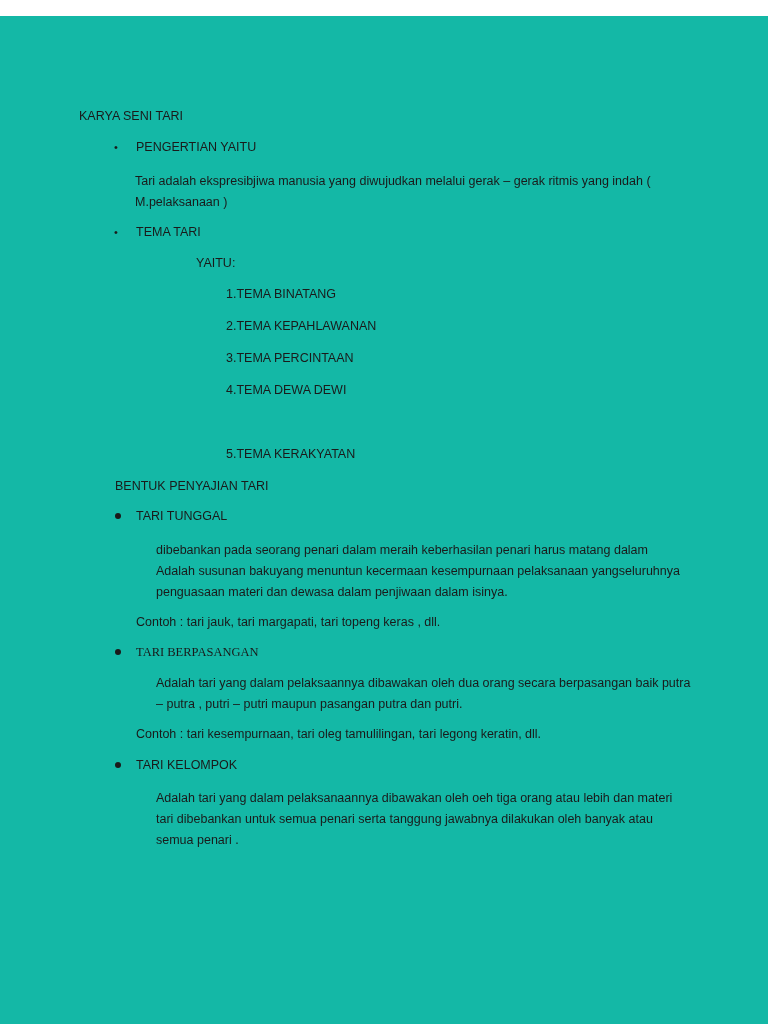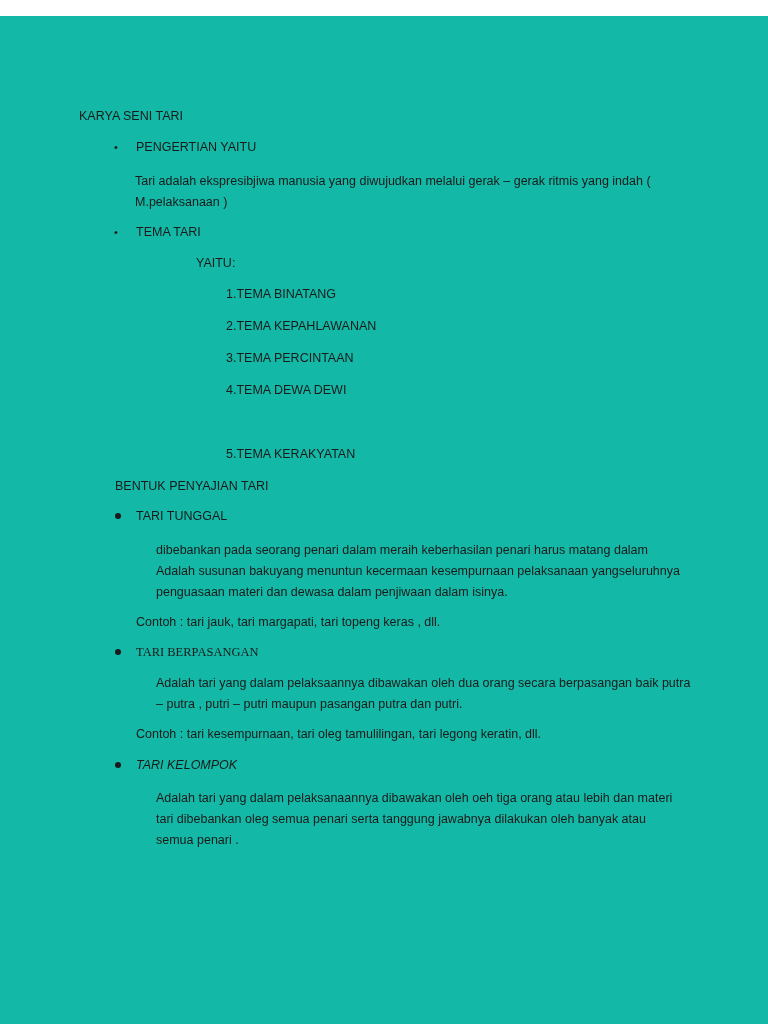--- a/index.html
+++ b/index.html
@@ -90,21 +90,21 @@
   <p class="abs" style="left:136px; top:626px;font-family:Liberation Serif, serif;">TARI BERPASANGAN</p>
 
   <div class="para" style="left:136px; top:657px; width:560px;">
     <span class="line">Adalah tari yang dalam pelaksaannya dibawakan oleh dua orang secara berpasangan baik putra</span>
     <span class="line">– putra , putri – putri maupun pasangan putra dan putri.</span>
   </div>
 
   <p class="abs" style="left:136px; top:708px;">Contoh : tari kesempurnaan, tari oleg tamulilingan, tari legong keratin, dll.</p>
 
   <span class="bullet-dot" style="left:115px; top:746px;"></span>
-  <p class="abs" style="left:136px; top:739px;font-style:italic;">TARI KELOMPOK</p>
+  <p class="abs" style="left:136px; top:739px;">TARI KELOMPOK</p>
 
   <div class="para" style="left:136px; top:772px; width:560px;">
     <span class="line">Adalah tari yang dalam pelaksanaannya dibawakan oleh oeh tiga orang atau lebih dan materi</span>
-    <span class="line">tari dibebankan oleg semua penari serta tanggung jawabnya dilakukan oleh banyak atau</span>
+    <span class="line">tari dibebankan untuk semua penari serta tanggung jawabnya dilakukan oleh banyak atau</span>
     <span class="line">semua penari .</span>
   </div>
 
 </div>
 
 </body></html>

